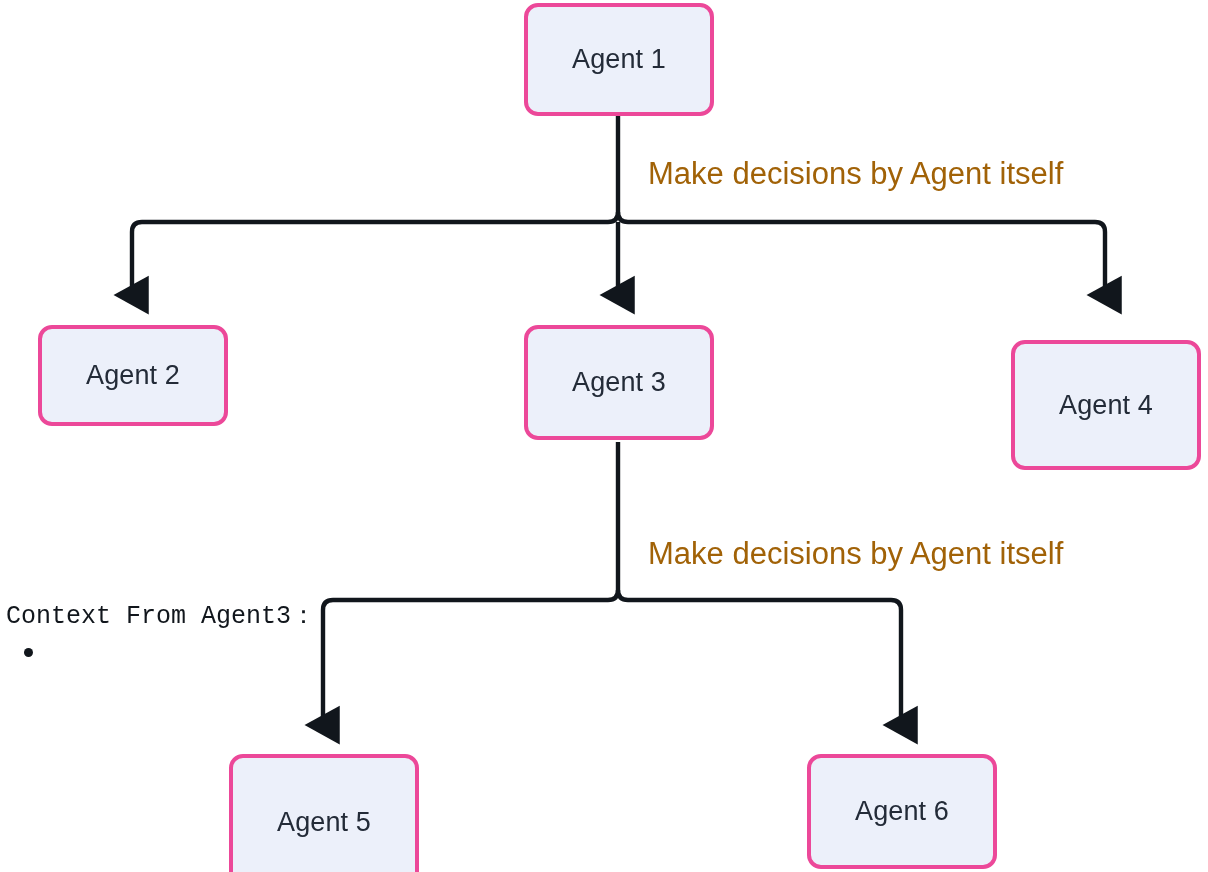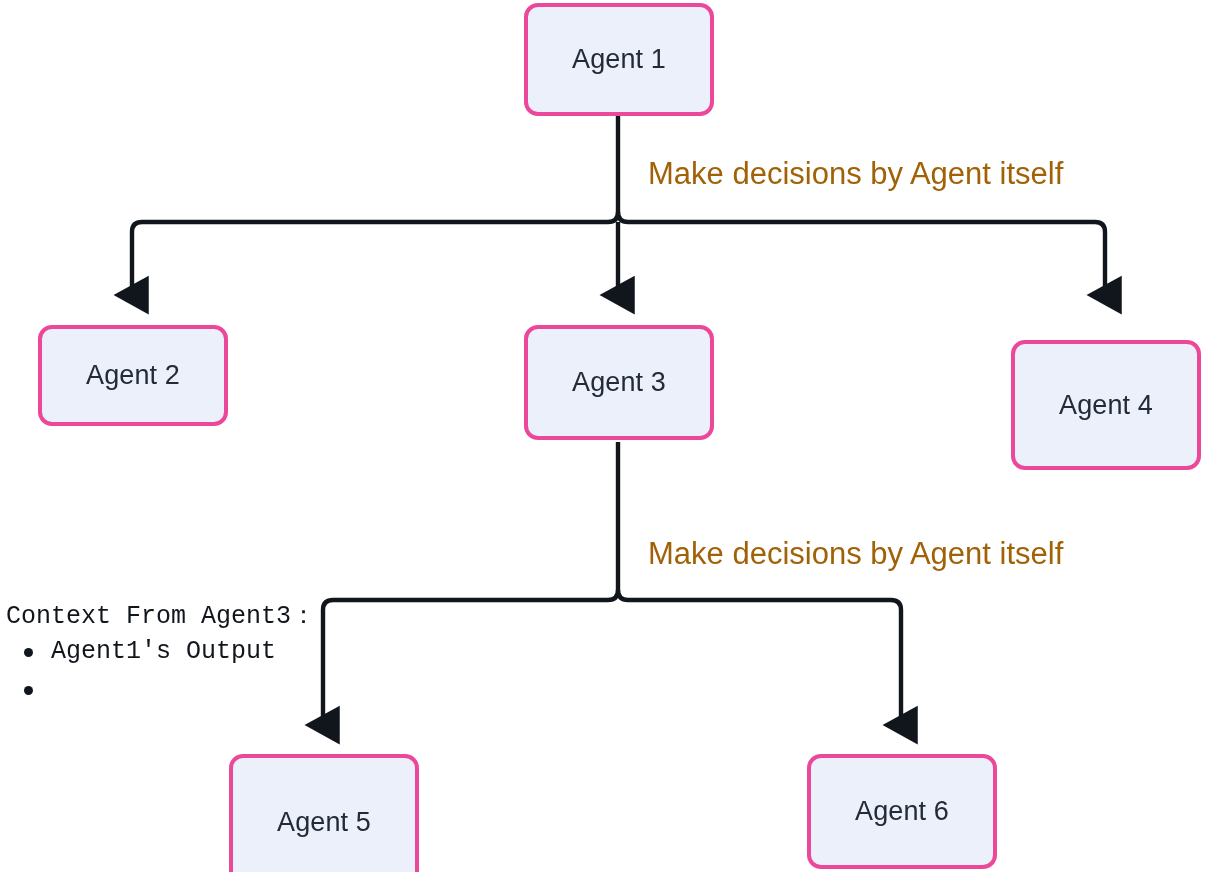--- a/index.html
+++ b/index.html
@@ -140,21 +140,17 @@
 
   <div class="edge-label" style="left:648px; top:158px;">Make decisions by Agent itself</div>
 
   <div class="edge-label" style="left:648px; top:538px;">Make decisions by Agent itself</div>
 
   <div class="note" style="left:6px; top:604px;font-family:Liberation Mono, monospace;">
     <div class="note-title">Context From Agent3：</div>
     <ul class="note-list">
       <li>
         <span class="bullet"></span>
-        <span>Agent1's Output</span>
-      </li>
-      <li>
-        <span class="bullet"></span>
       </li>
     </ul>
   </div>
 
 </div>
 
 </body></html>

